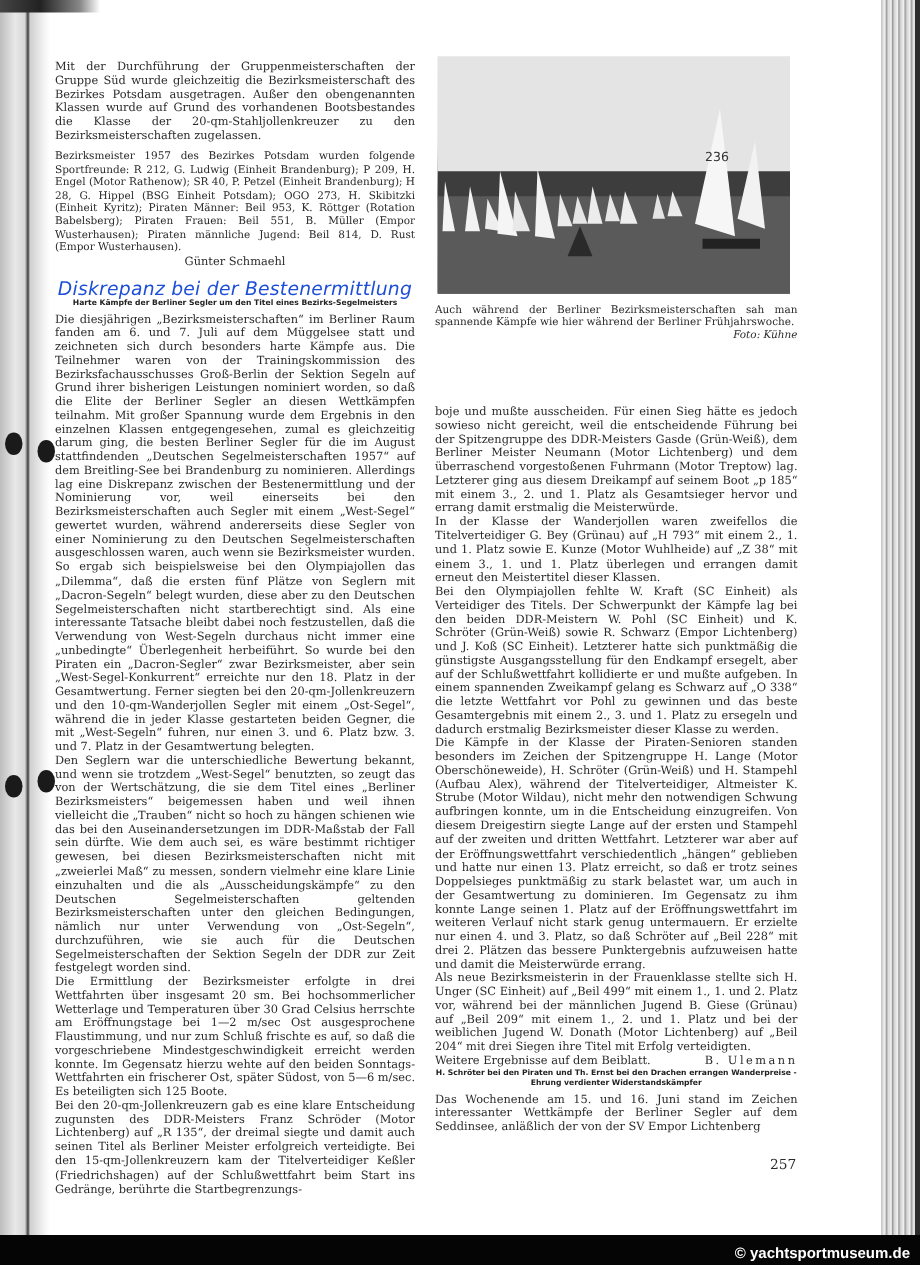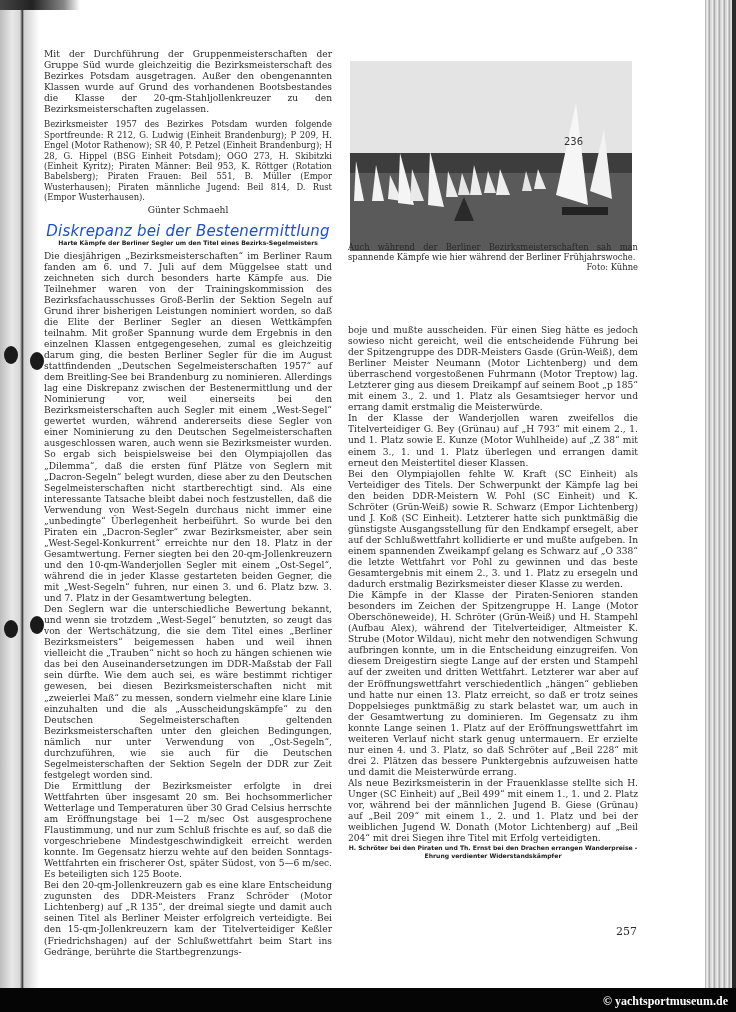--- a/index.html
+++ b/index.html
@@ -24,47 +24,47 @@
     border-left:1px solid #bbb;
   }
   .page-edge::after {
     content:""; position:absolute; right:0; top:0; width:4px; height:100%; background:#2b2b2b;
   }
   .footer-bar {
     position:absolute; left:0; bottom:0; width:736px; height:24px; background:#050505;
   }
   .copyright {
     position:absolute; right:8px; bottom:3px;
-    font-family:Liberation Serif, serif; font-weight:bold; font-size:12px; color:#ffffff;
+    font-family:Liberation Sans, sans-serif; font-weight:bold; font-size:12px; color:#ffffff;
   }
   .col { position:absolute; font-size:9.1px; line-height:11.05px; text-align:justify; }
   .col p { margin:0; }
   .col-left { left:44px; top:49px; width:288px; }
   .col-right { left:348px; top:325px; width:290px; }
   .small { font-size:8.4px; line-height:10.4px; margin-top:4px !important; }
   .sign { text-align:center; margin-top:2px !important; }
   .title {
     font-family:"DejaVu Sans", sans-serif; font-style:italic; font-size:15px;
     text-align:center; margin:10px 0 2px 0; color:#1d4ed8; letter-spacing:0.2px;
   }
   .subtitle {
     font-family:"DejaVu Sans", sans-serif; font-weight:bold; font-size:6.1px;
     line-height:8px; text-align:center; margin:0 0 4px 0; color:#222;
   }
   .photo {
-    position:absolute; left:350px; top:61px; width:282px; height:190px;
+    position:absolute; left:350px; top:45px; width:282px; height:190px;
     background:linear-gradient(to bottom,#e9e9e9 0%,#d8d8d8 38%,#7a7a7a 52%,#4a4a4a 58%,#5b5b5b 75%,#3e3e3e 100%);
     overflow:hidden;
   }
   .photo svg { width:100%; height:100%; display:block; }
   .caption {
     position:absolute; left:348px; top:242px; width:290px;
     font-size:8.4px; line-height:10px; text-align:justify;
   }
-  .caption .credit { float:right; }
+  .caption .credit { float:right;font-style:italic; }
   .page-number {
     position:absolute; left:616px; top:925px; font-size:11px;
   }
   .ulemann { float:right; letter-spacing:2px; }
 </style>
 </head>
 <body>
 
 <div class="gutter"></div>
 <div class="gutter-top"></div>
@@ -118,21 +118,26 @@
   <span>Auch während der Berliner Bezirksmeisterschaften sah man spannende Kämpfe wie hier während der Berliner Frühjahrswoche.</span>
   <span class="credit">Foto: Kühne</span>
 </div>
 
 <div class="col col-right">
   <p>boje und mußte ausscheiden. Für einen Sieg hätte es jedoch sowieso nicht gereicht, weil die entscheidende Führung bei der Spitzengruppe des DDR-Meisters Gasde (Grün-Weiß), dem Berliner Meister Neumann (Motor Lichtenberg) und dem überraschend vorgestoßenen Fuhrmann (Motor Treptow) lag. Letzterer ging aus diesem Dreikampf auf seinem Boot „p 185“ mit einem 3., 2. und 1. Platz als Gesamtsieger hervor und errang damit erstmalig die Meisterwürde.</p>
   <p>In der Klasse der Wanderjollen waren zweifellos die Titelverteidiger G. Bey (Grünau) auf „H 793“ mit einem 2., 1. und 1. Platz sowie E. Kunze (Motor Wuhlheide) auf „Z 38“ mit einem 3., 1. und 1. Platz überlegen und errangen damit erneut den Meistertitel dieser Klassen.</p>
   <p>Bei den Olympiajollen fehlte W. Kraft (SC Einheit) als Verteidiger des Titels. Der Schwerpunkt der Kämpfe lag bei den beiden DDR-Meistern W. Pohl (SC Einheit) und K. Schröter (Grün-Weiß) sowie R. Schwarz (Empor Lichtenberg) und J. Koß (SC Einheit). Letzterer hatte sich punktmäßig die günstigste Ausgangsstellung für den Endkampf ersegelt, aber auf der Schlußwettfahrt kollidierte er und mußte aufgeben. In einem spannenden Zweikampf gelang es Schwarz auf „O 338“ die letzte Wettfahrt vor Pohl zu gewinnen und das beste Gesamtergebnis mit einem 2., 3. und 1. Platz zu ersegeln und dadurch erstmalig Bezirksmeister dieser Klasse zu werden.</p>
   <p>Die Kämpfe in der Klasse der Piraten-Senioren standen besonders im Zeichen der Spitzengruppe H. Lange (Motor Oberschöneweide), H. Schröter (Grün-Weiß) und H. Stampehl (Aufbau Alex), während der Titelverteidiger, Altmeister K. Strube (Motor Wildau), nicht mehr den notwendigen Schwung aufbringen konnte, um in die Entscheidung einzugreifen. Von diesem Dreigestirn siegte Lange auf der ersten und Stampehl auf der zweiten und dritten Wettfahrt. Letzterer war aber auf der Eröffnungswettfahrt verschiedentlich „hängen“ geblieben und hatte nur einen 13. Platz erreicht, so daß er trotz seines Doppelsieges punktmäßig zu stark belastet war, um auch in der Gesamtwertung zu dominieren. Im Gegensatz zu ihm konnte Lange seinen 1. Platz auf der Eröffnungswettfahrt im weiteren Verlauf nicht stark genug untermauern. Er erzielte nur einen 4. und 3. Platz, so daß Schröter auf „Beil 228“ mit drei 2. Plätzen das bessere Punktergebnis aufzuweisen hatte und damit die Meisterwürde errang.</p>
   <p>Als neue Bezirksmeisterin in der Frauenklasse stellte sich H. Unger (SC Einheit) auf „Beil 499“ mit einem 1., 1. und 2. Platz vor, während bei der männlichen Jugend B. Giese (Grünau) auf „Beil 209“ mit einem 1., 2. und 1. Platz und bei der weiblichen Jugend W. Donath (Motor Lichtenberg) auf „Beil 204“ mit drei Siegen ihre Titel mit Erfolg verteidigten.</p>
+  <p>
+    <span>Weitere Ergebnisse auf dem Beiblatt.</span>
+    <span class="ulemann">B. Ulemann</span>
+  </p>
 
   <div class="subtitle">H. Schröter bei den Piraten und Th. Ernst bei den Drachen errangen Wanderpreise - Ehrung verdienter Widerstandskämpfer</div>
+  <p>Das Wochenende am 15. und 16. Juni stand im Zeichen interessanter Wettkämpfe der Berliner Segler auf dem Seddinsee, anläßlich der von der SV Empor Lichtenberg</p>
 </div>
 
 <div class="page-number">257</div>
 
 <div class="footer-bar">
   <span class="copyright">© yachtsportmuseum.de</span>
 </div>
 
 </body></html>

